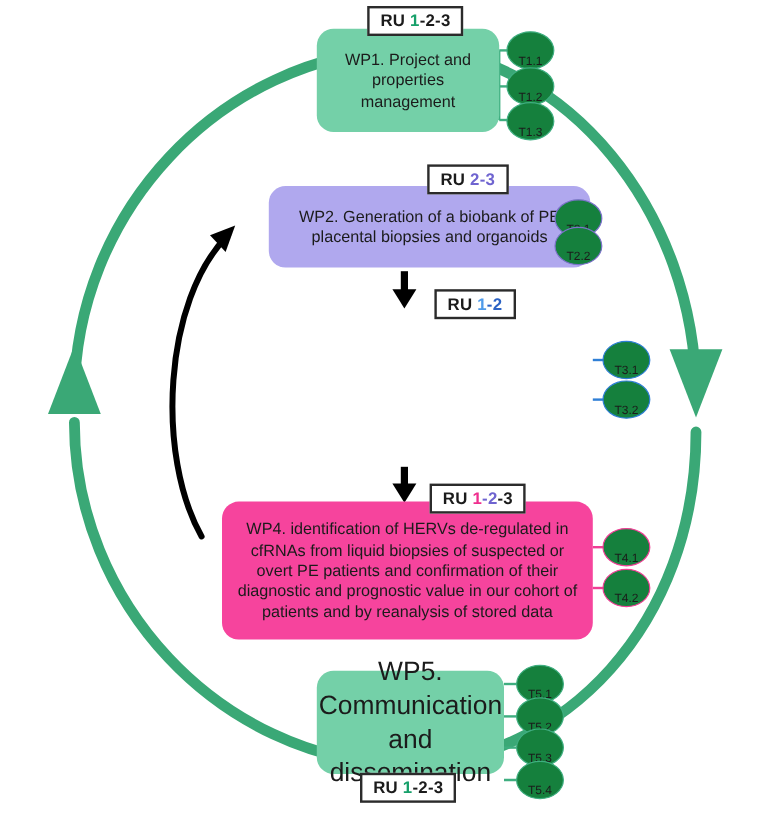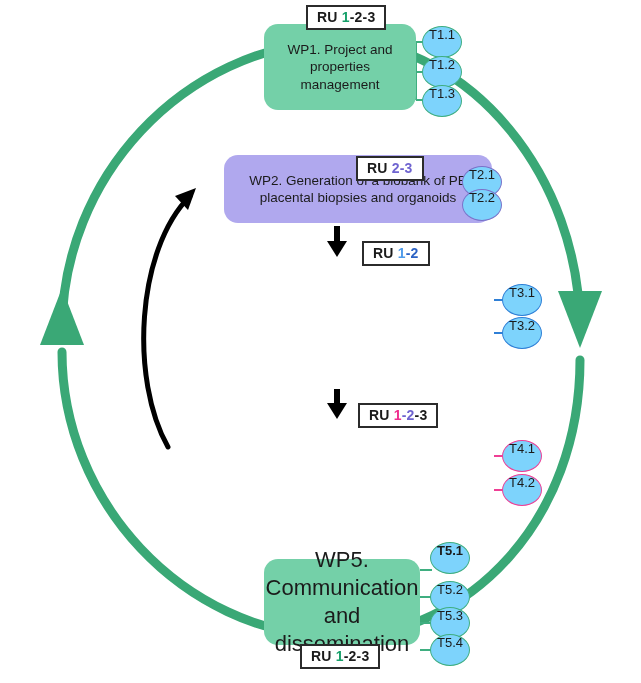--- a/index.html
+++ b/index.html
@@ -32,34 +32,34 @@
     border:2px solid #2b2b2b;
     font-size:14px;
     font-weight:bold;
     color:#1b1b1b;
     padding:2px 9px 3px 9px;
     white-space:nowrap;
     z-index:9;
     letter-spacing:.2px;
   }
   #ru1{left:306px;top:5px;}
-  #ru2{left:356px;top:137px;margin-top:19px;}
+  #ru2{left:356px;top:137px;}
   #ru3{left:362px;top:241px;}
   #ru4{left:358px;top:403px;}
   #ru5{left:300px;top:644px;}
 
   .task{
     position:absolute;
     box-sizing:border-box;
     width:40px;height:32px;
     border-radius:50%;
-    background:#7dd3fc;
+    background:#15803d;
     border:1.6px solid #333;
-    display:flex;align-items:flex-start;justify-content:center;
-    font-size:13px;color:#1b1b1b;
+    display:flex;align-items:flex-end;justify-content:center;
+    font-size:10px;color:#1b1b1b;
     z-index:8;
   }
   .t-green{border-color:#3fae80;}
   .t-purple{border-color:#7b72c9;}
   .t-blue{border-color:#2f7fd6;}
   .t-pink{border-color:#ef3f95;}
 </style>
 </head>
 <body>
 
@@ -158,37 +158,40 @@
   <div class="ru" id="ru3">
     <span>RU </span><span style="color:#4f9bea">1</span><span style="color:#2b62c4">-2</span>
   </div>
   <div class="task t-blue" style="left:502px;top:284px;">
       <span>T3.1</span>
     </div>
   <div class="task t-blue" style="left:502px;top:317px;">
       <span>T3.2</span>
     </div>
 
+  <div class="wp" id="wp4">
+    <span>WP4. identification of HERVs de-regulated in cfRNAs from liquid biopsies of suspected or overt PE patients and confirmation of their diagnostic and prognostic value in our cohort of patients and by reanalysis of stored data</span>
+  </div>
   <div class="ru" id="ru4">
     <span>RU </span><span style="color:#ef2f8e">1</span><span style="color:#6f64d0">-2</span><span style="color:#1b1b1b">-3</span>
   </div>
   <div class="task t-pink" style="left:502px;top:440px;">
       <span>T4.1</span>
     </div>
   <div class="task t-pink" style="left:502px;top:474px;">
       <span>T4.2</span>
     </div>
 
   <div class="wp" id="wp5">
     <span>WP5. Communication and dissemination</span>
   </div>
   <div class="ru" id="ru5">
     <span>RU </span><span style="color:#17a06a">1</span><span style="color:#1b1b1b">-2-3</span>
   </div>
-  <div class="task t-green" style="left:430px;top:542px;font-weight:bold;">
+  <div class="task t-green" style="left:430px;top:554px;">
       <span>T5.1</span>
     </div>
   <div class="task t-green" style="left:430px;top:581px;">
       <span>T5.2</span>
     </div>
   <div class="task t-green" style="left:430px;top:607px;">
       <span>T5.3</span>
     </div>
   <div class="task t-green" style="left:430px;top:634px;">
       <span>T5.4</span>

